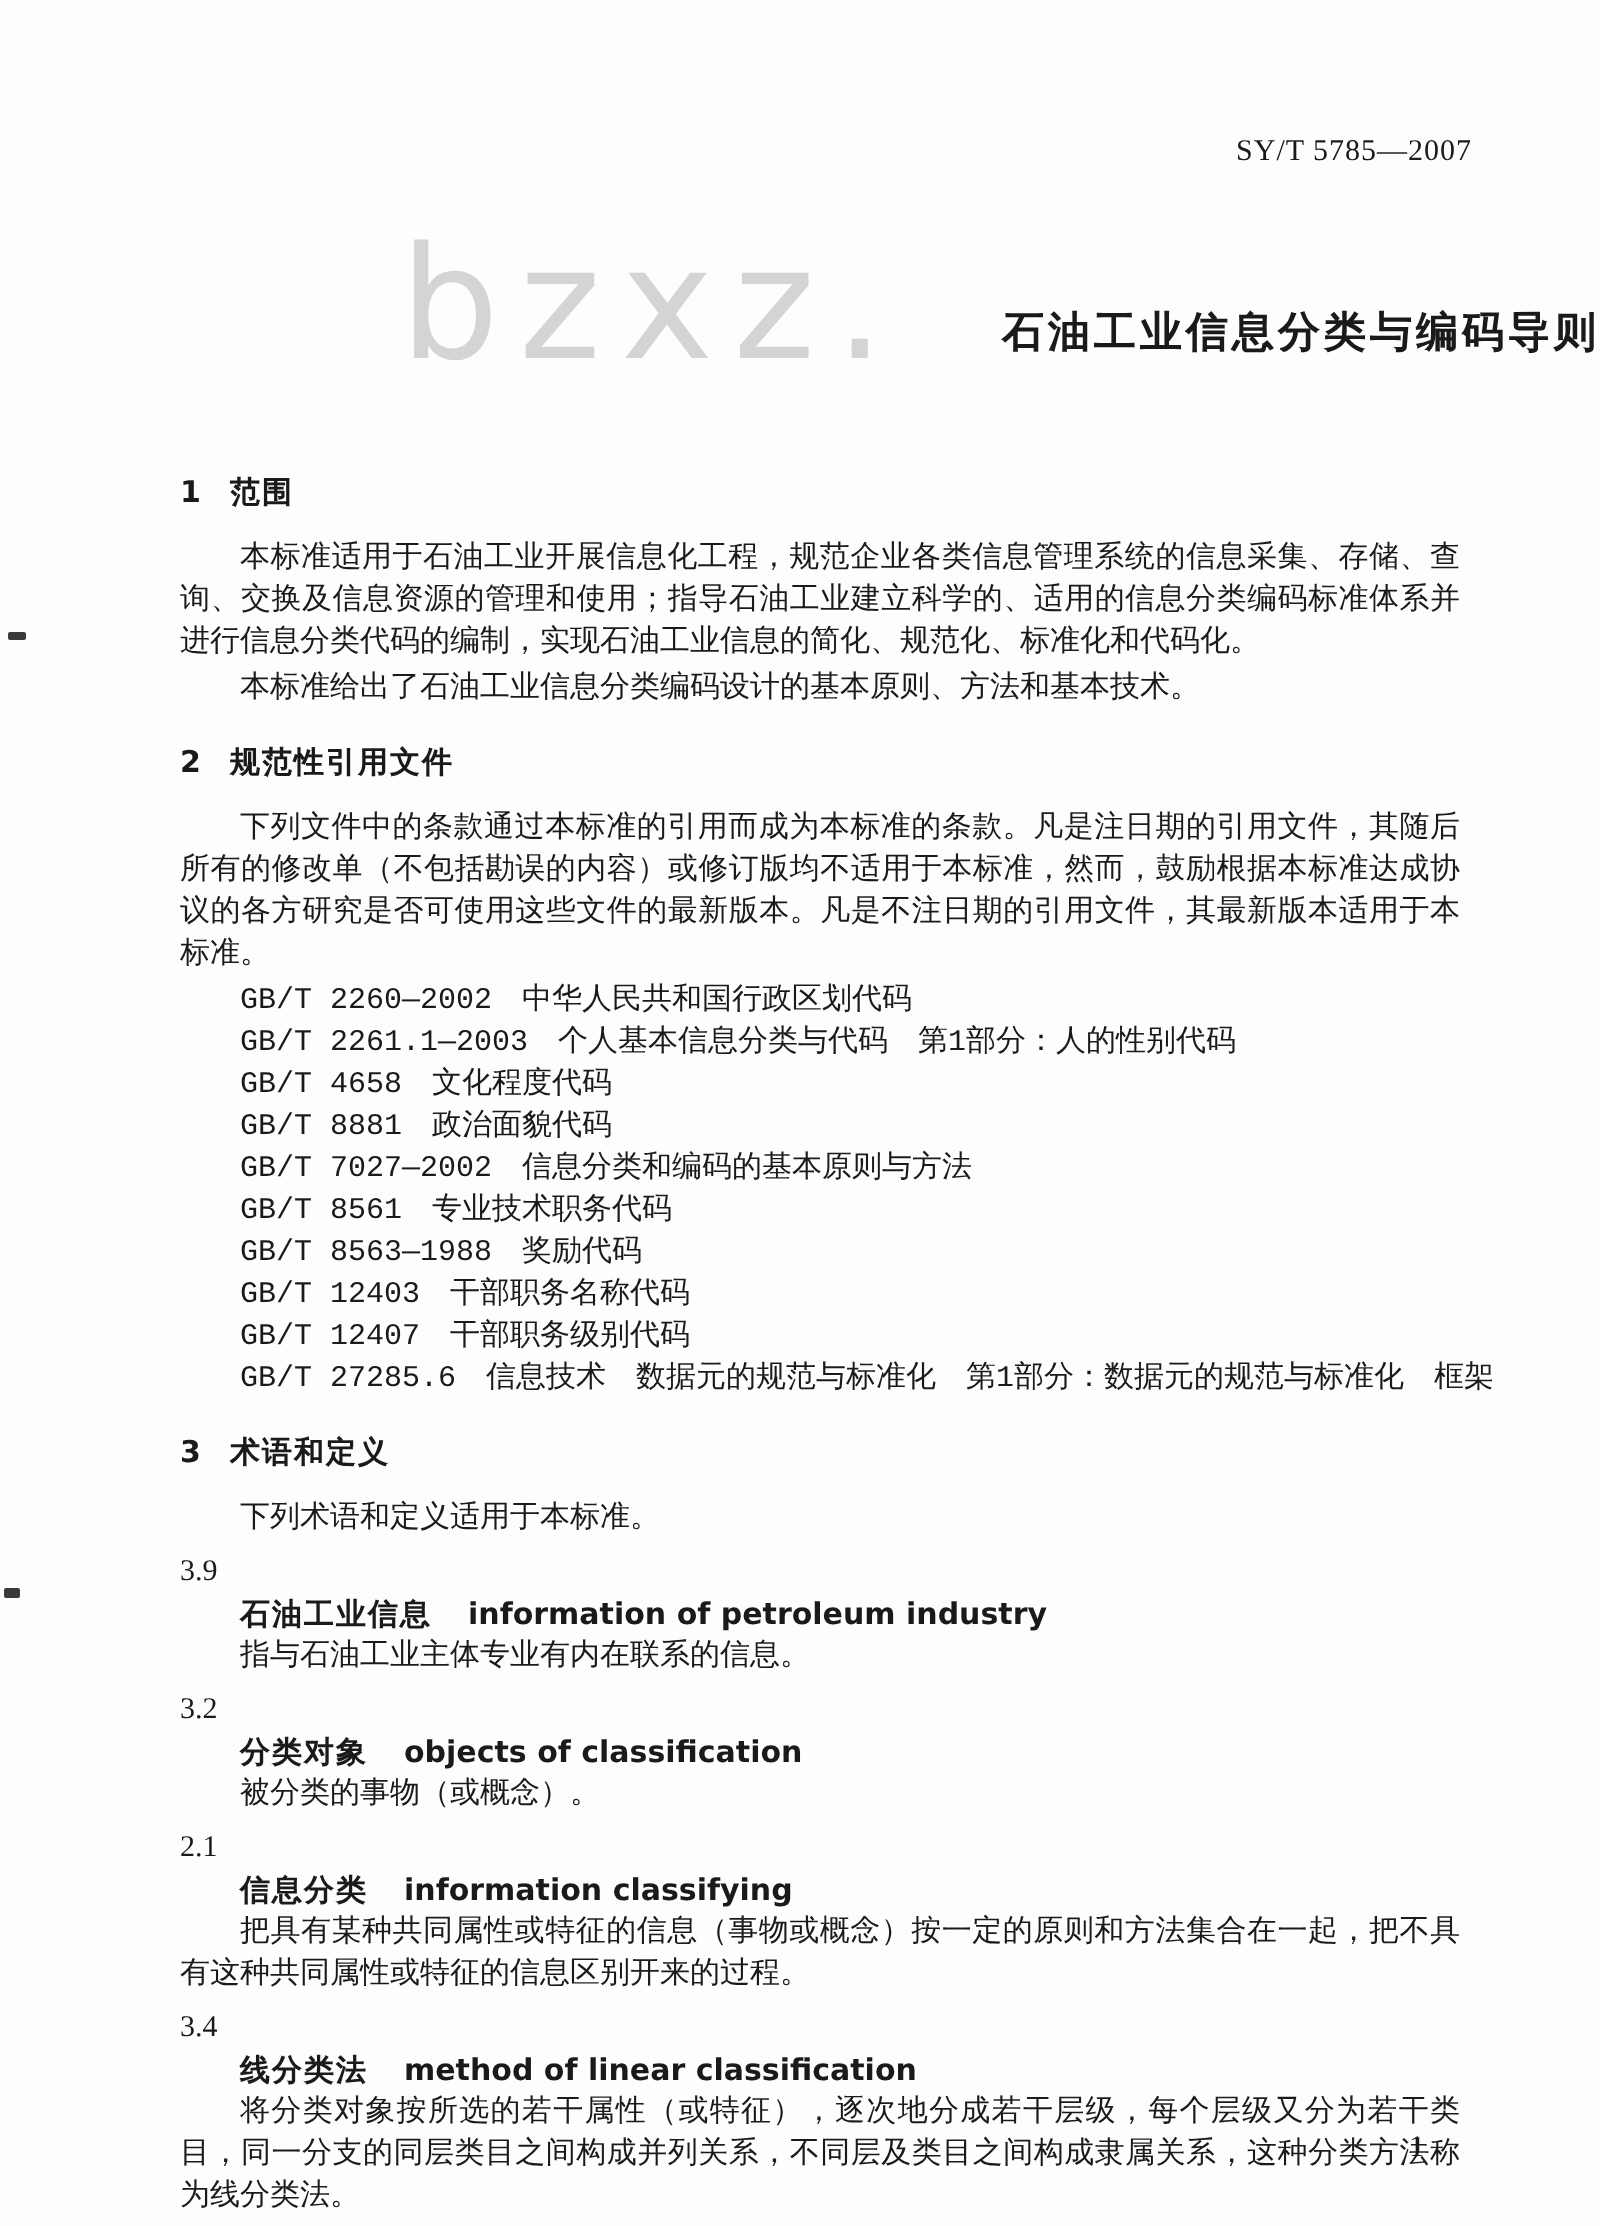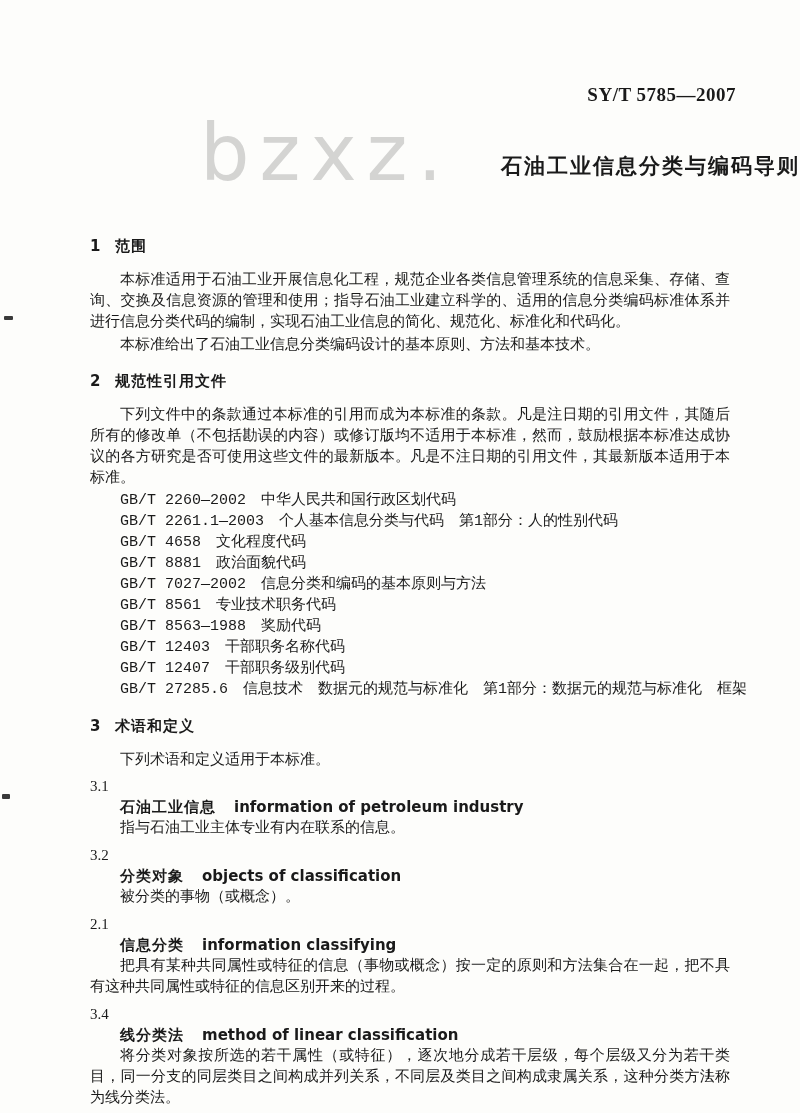--- a/index.html
+++ b/index.html
@@ -27,24 +27,24 @@
     font-family: "DejaVu Sans", "Liberation Sans", sans-serif;
     font-size: 78px;
     font-weight: 400;
     letter-spacing: 10px;
     color: rgba(150, 150, 150, 0.40);
     pointer-events: none;
     white-space: nowrap;
   }
   .doc-code {
     position: absolute;
-    top: 84px;
+    top: 68px;
     right: 64px;
-    font-size: 19px;
-    font-weight: bold;
+    font-size: 15px;
+    font-weight: normal;
     letter-spacing: 0.5px;
   }
   .title {
     position: absolute;
     top: 152px;
     left: 0;
     width: 100%;
     margin: 0;
     text-align: right;
     font-family: "DejaVu Sans", "Liberation Sans", sans-serif;
@@ -128,21 +128,21 @@
       <div class="ref">GB/T 12407　干部职务级别代码</div>
       <div class="ref">GB/T 27285.6　信息技术　数据元的规范与标准化　第1部分：数据元的规范与标准化　框架</div>
     </div>
 
     <h2 class="sec">
       <span class="num">3</span><span>术语和定义</span>
     </h2>
     <p>下列术语和定义适用于本标准。</p>
 
     <div class="term">
-      <div class="term-num">3.1</div>
+      <div class="term-num">3.9</div>
       <div class="term-line">
         <span class="zh">石油工业信息</span><span class="en">information of petroleum industry</span>
       </div>
       <p class="term-def">指与石油工业主体专业有内在联系的信息。</p>
     </div>
 
     <div class="term">
       <div class="term-num">3.2</div>
       <div class="term-line">
         <span class="zh">分类对象</span><span class="en">objects of classification</span>

